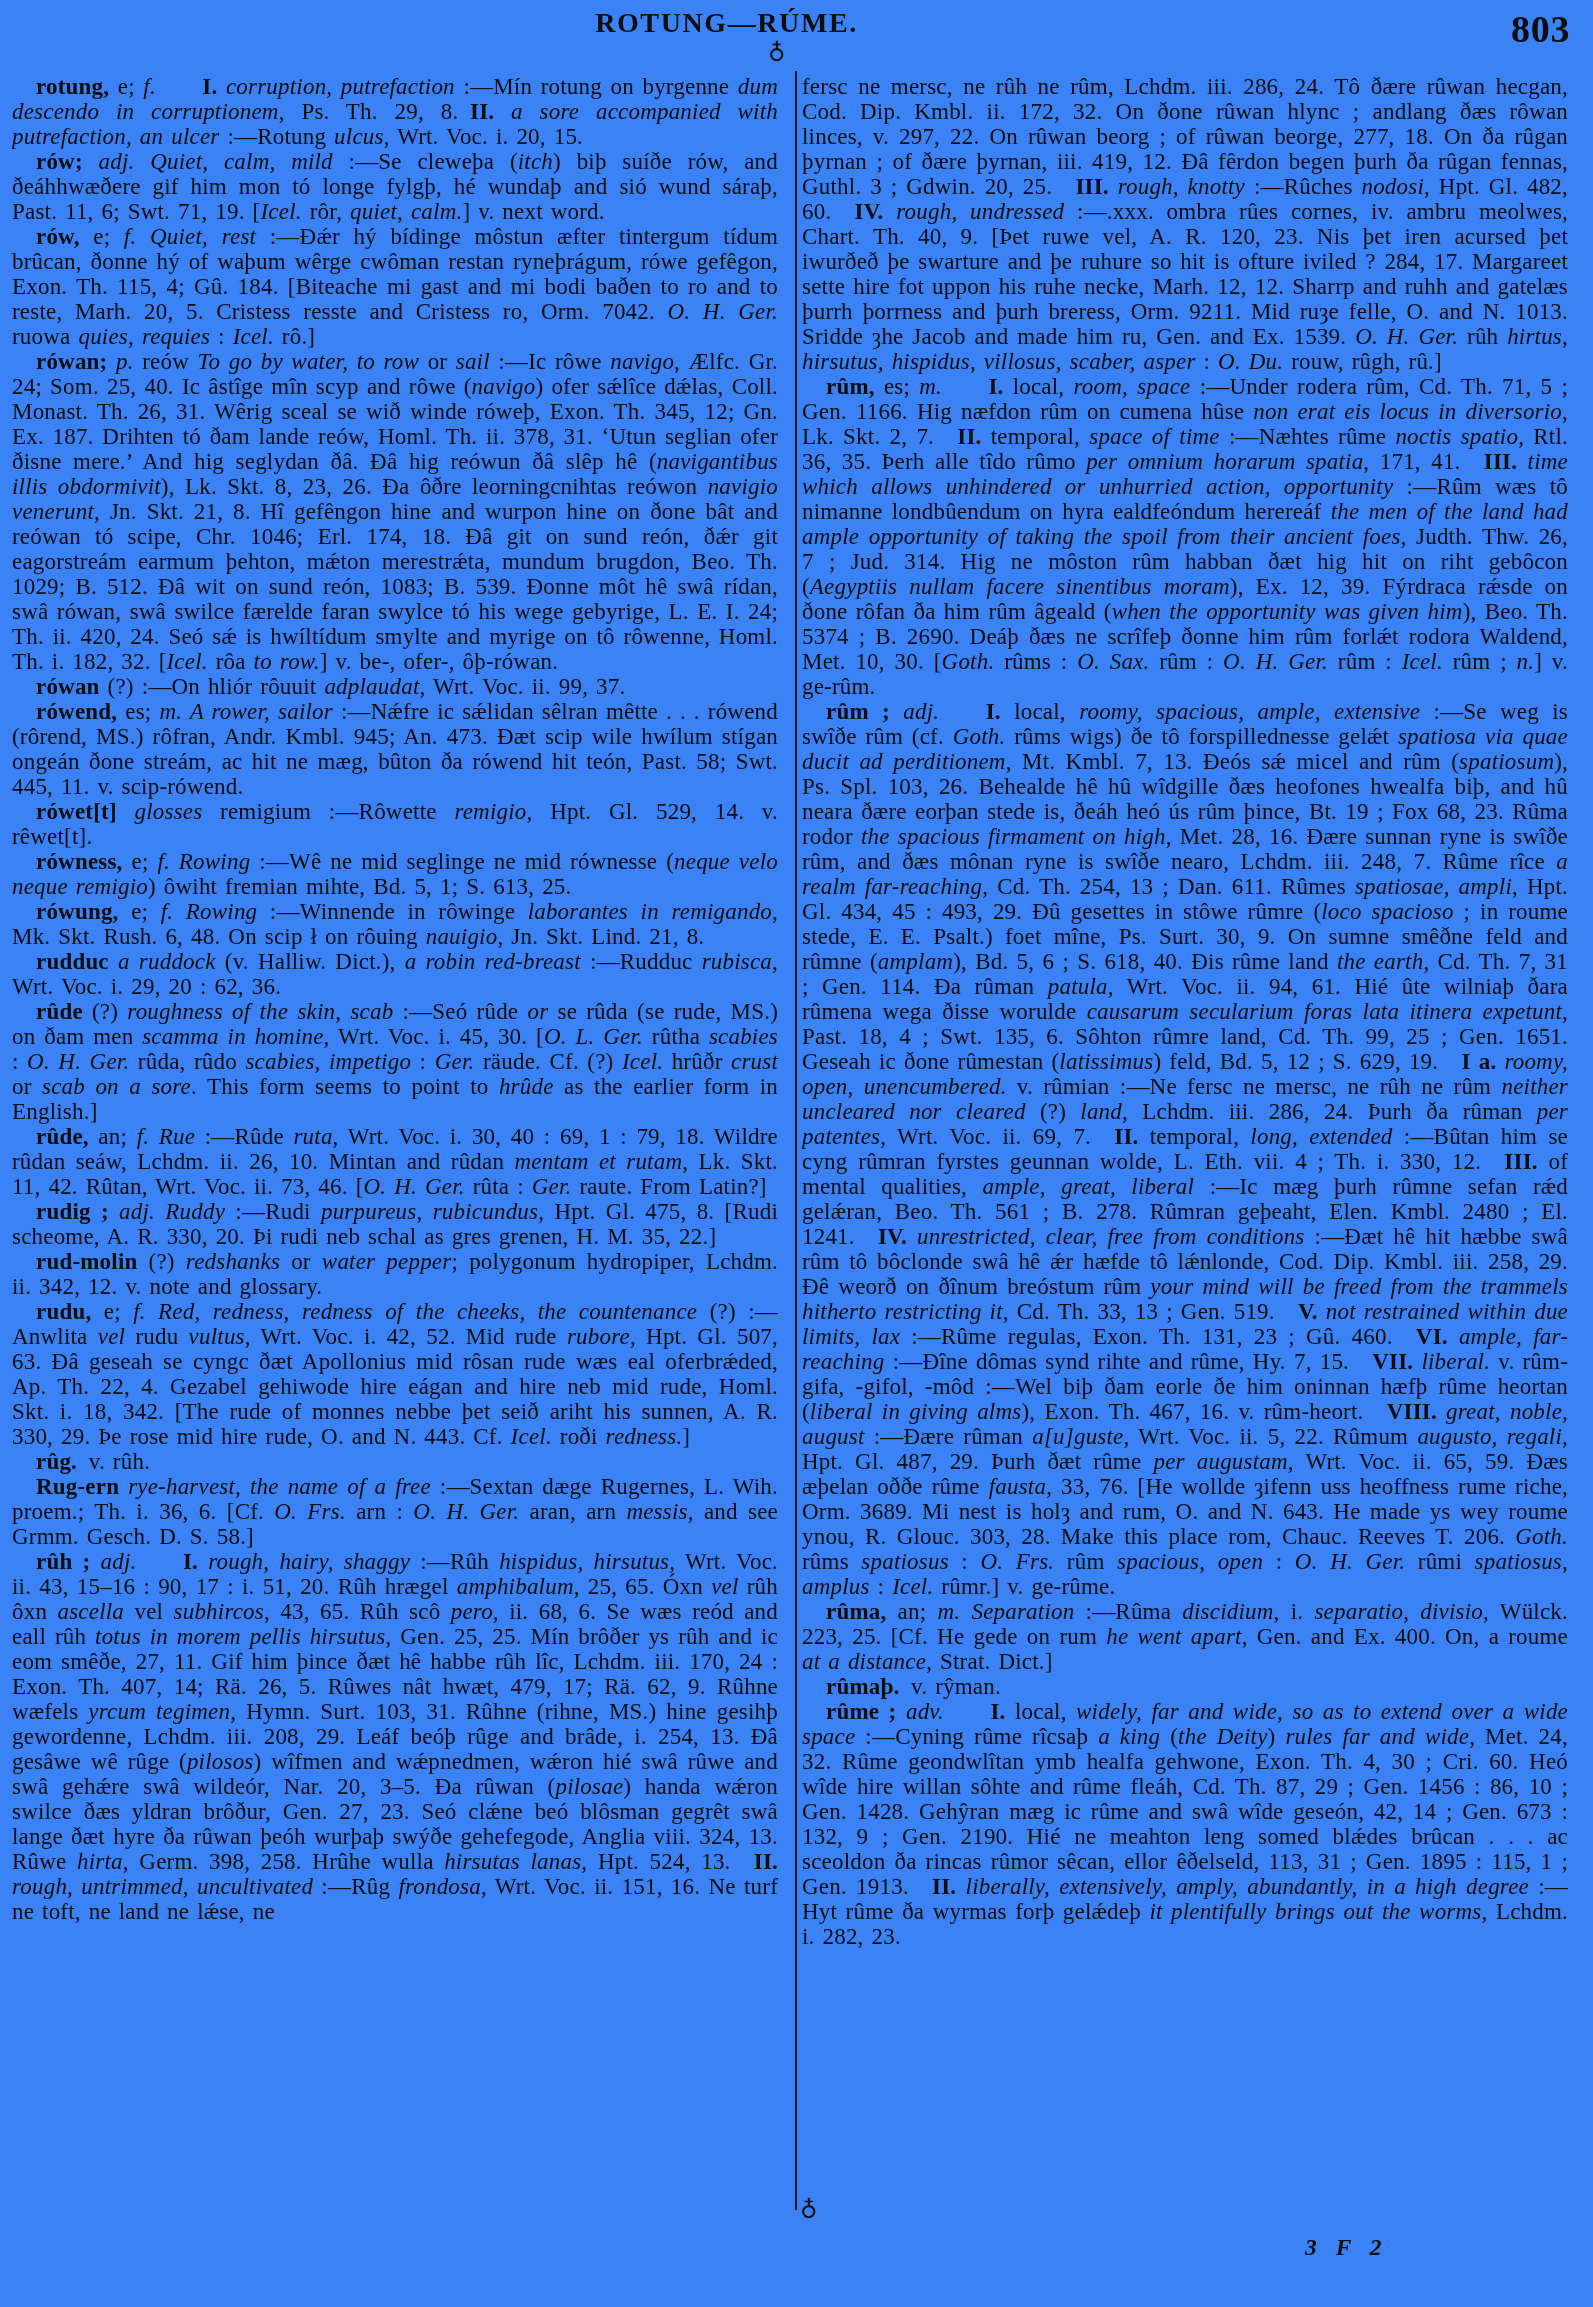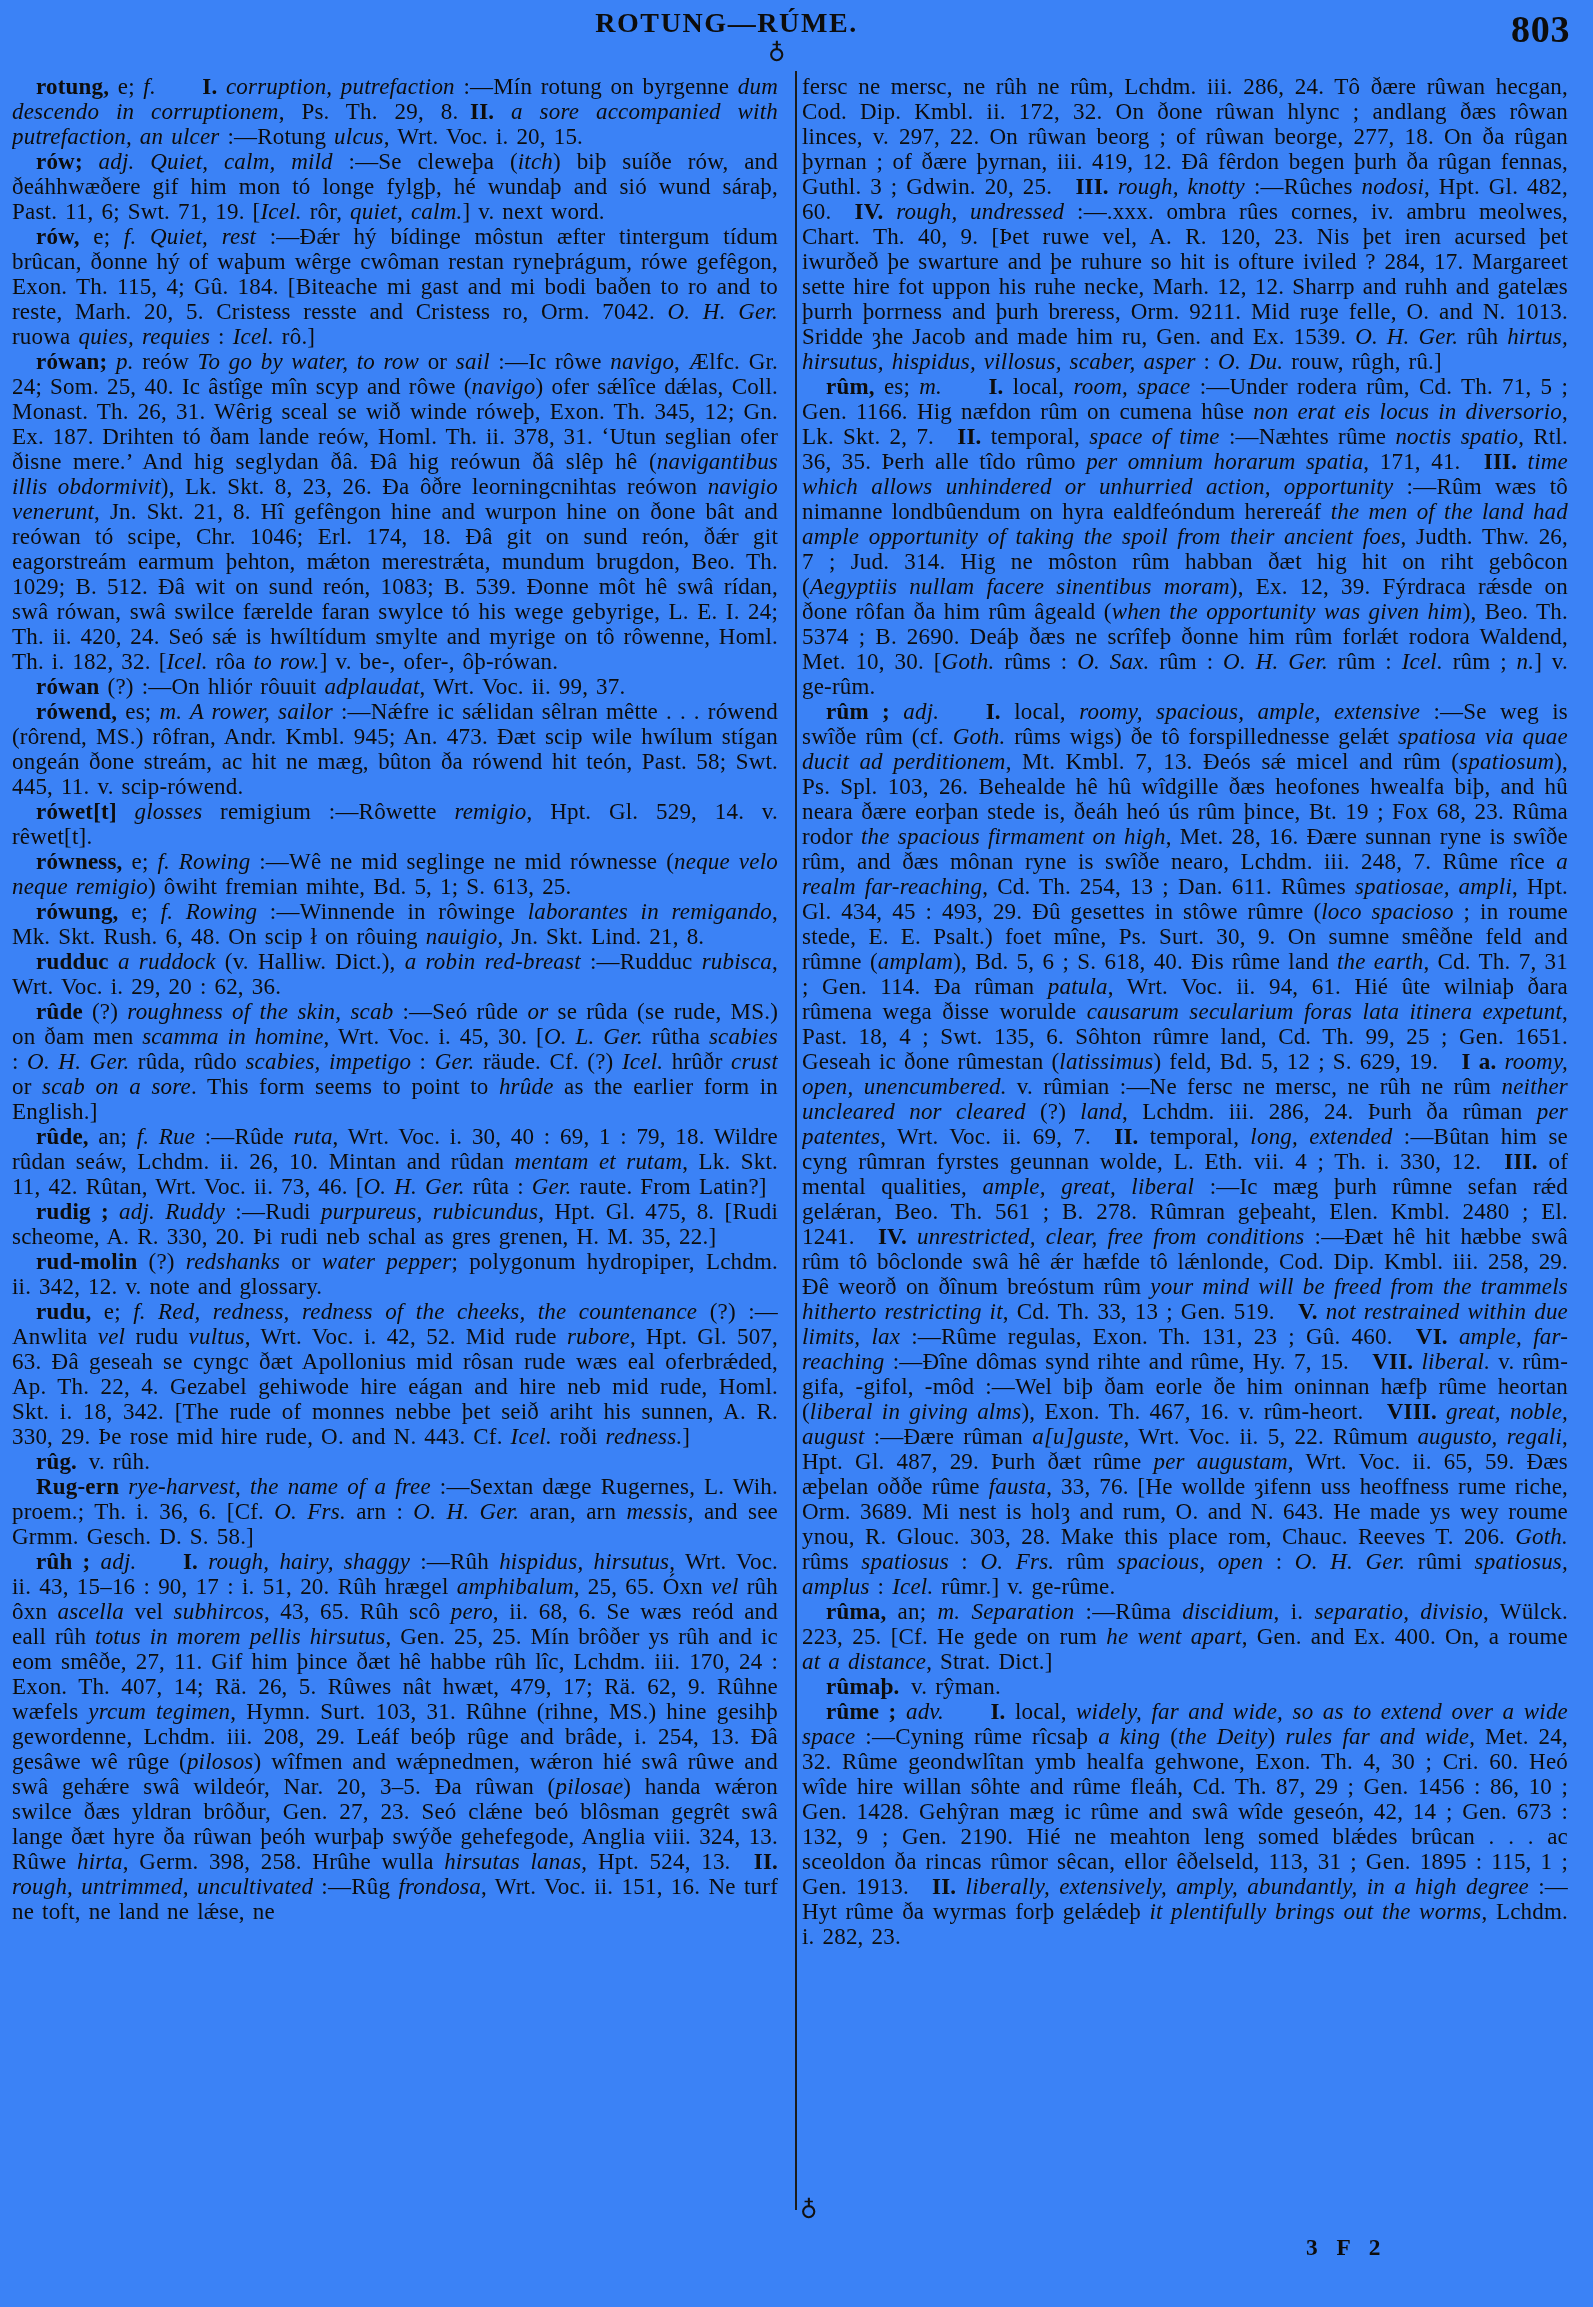--- a/index.html
+++ b/index.html
@@ -40,21 +40,21 @@
     background:#1c1c1c;
   }
   .ornament{
     position:absolute;font-size:24px;color:#111;
     font-family:"DejaVu Sans","DejaVu Serif",sans-serif;
   }
   .ornament.top{left:768px;top:39px;}
   .ornament.bottom{left:800px;top:2196px;}
   .signature{
     position:absolute;left:1258px;top:2234px;width:177px;text-align:center;
-    font-size:23.4px;letter-spacing:6.5px;font-weight:bold;
+    font-size:23.4px;letter-spacing:6.5px;font-weight:bold;font-style:italic;
   }
 </style>
 </head>
 <body>
 
 <div class="page">
 
   <div class="running-head">ROTUNG—RÚME.</div>
   <div class="page-number">803</div>
 

